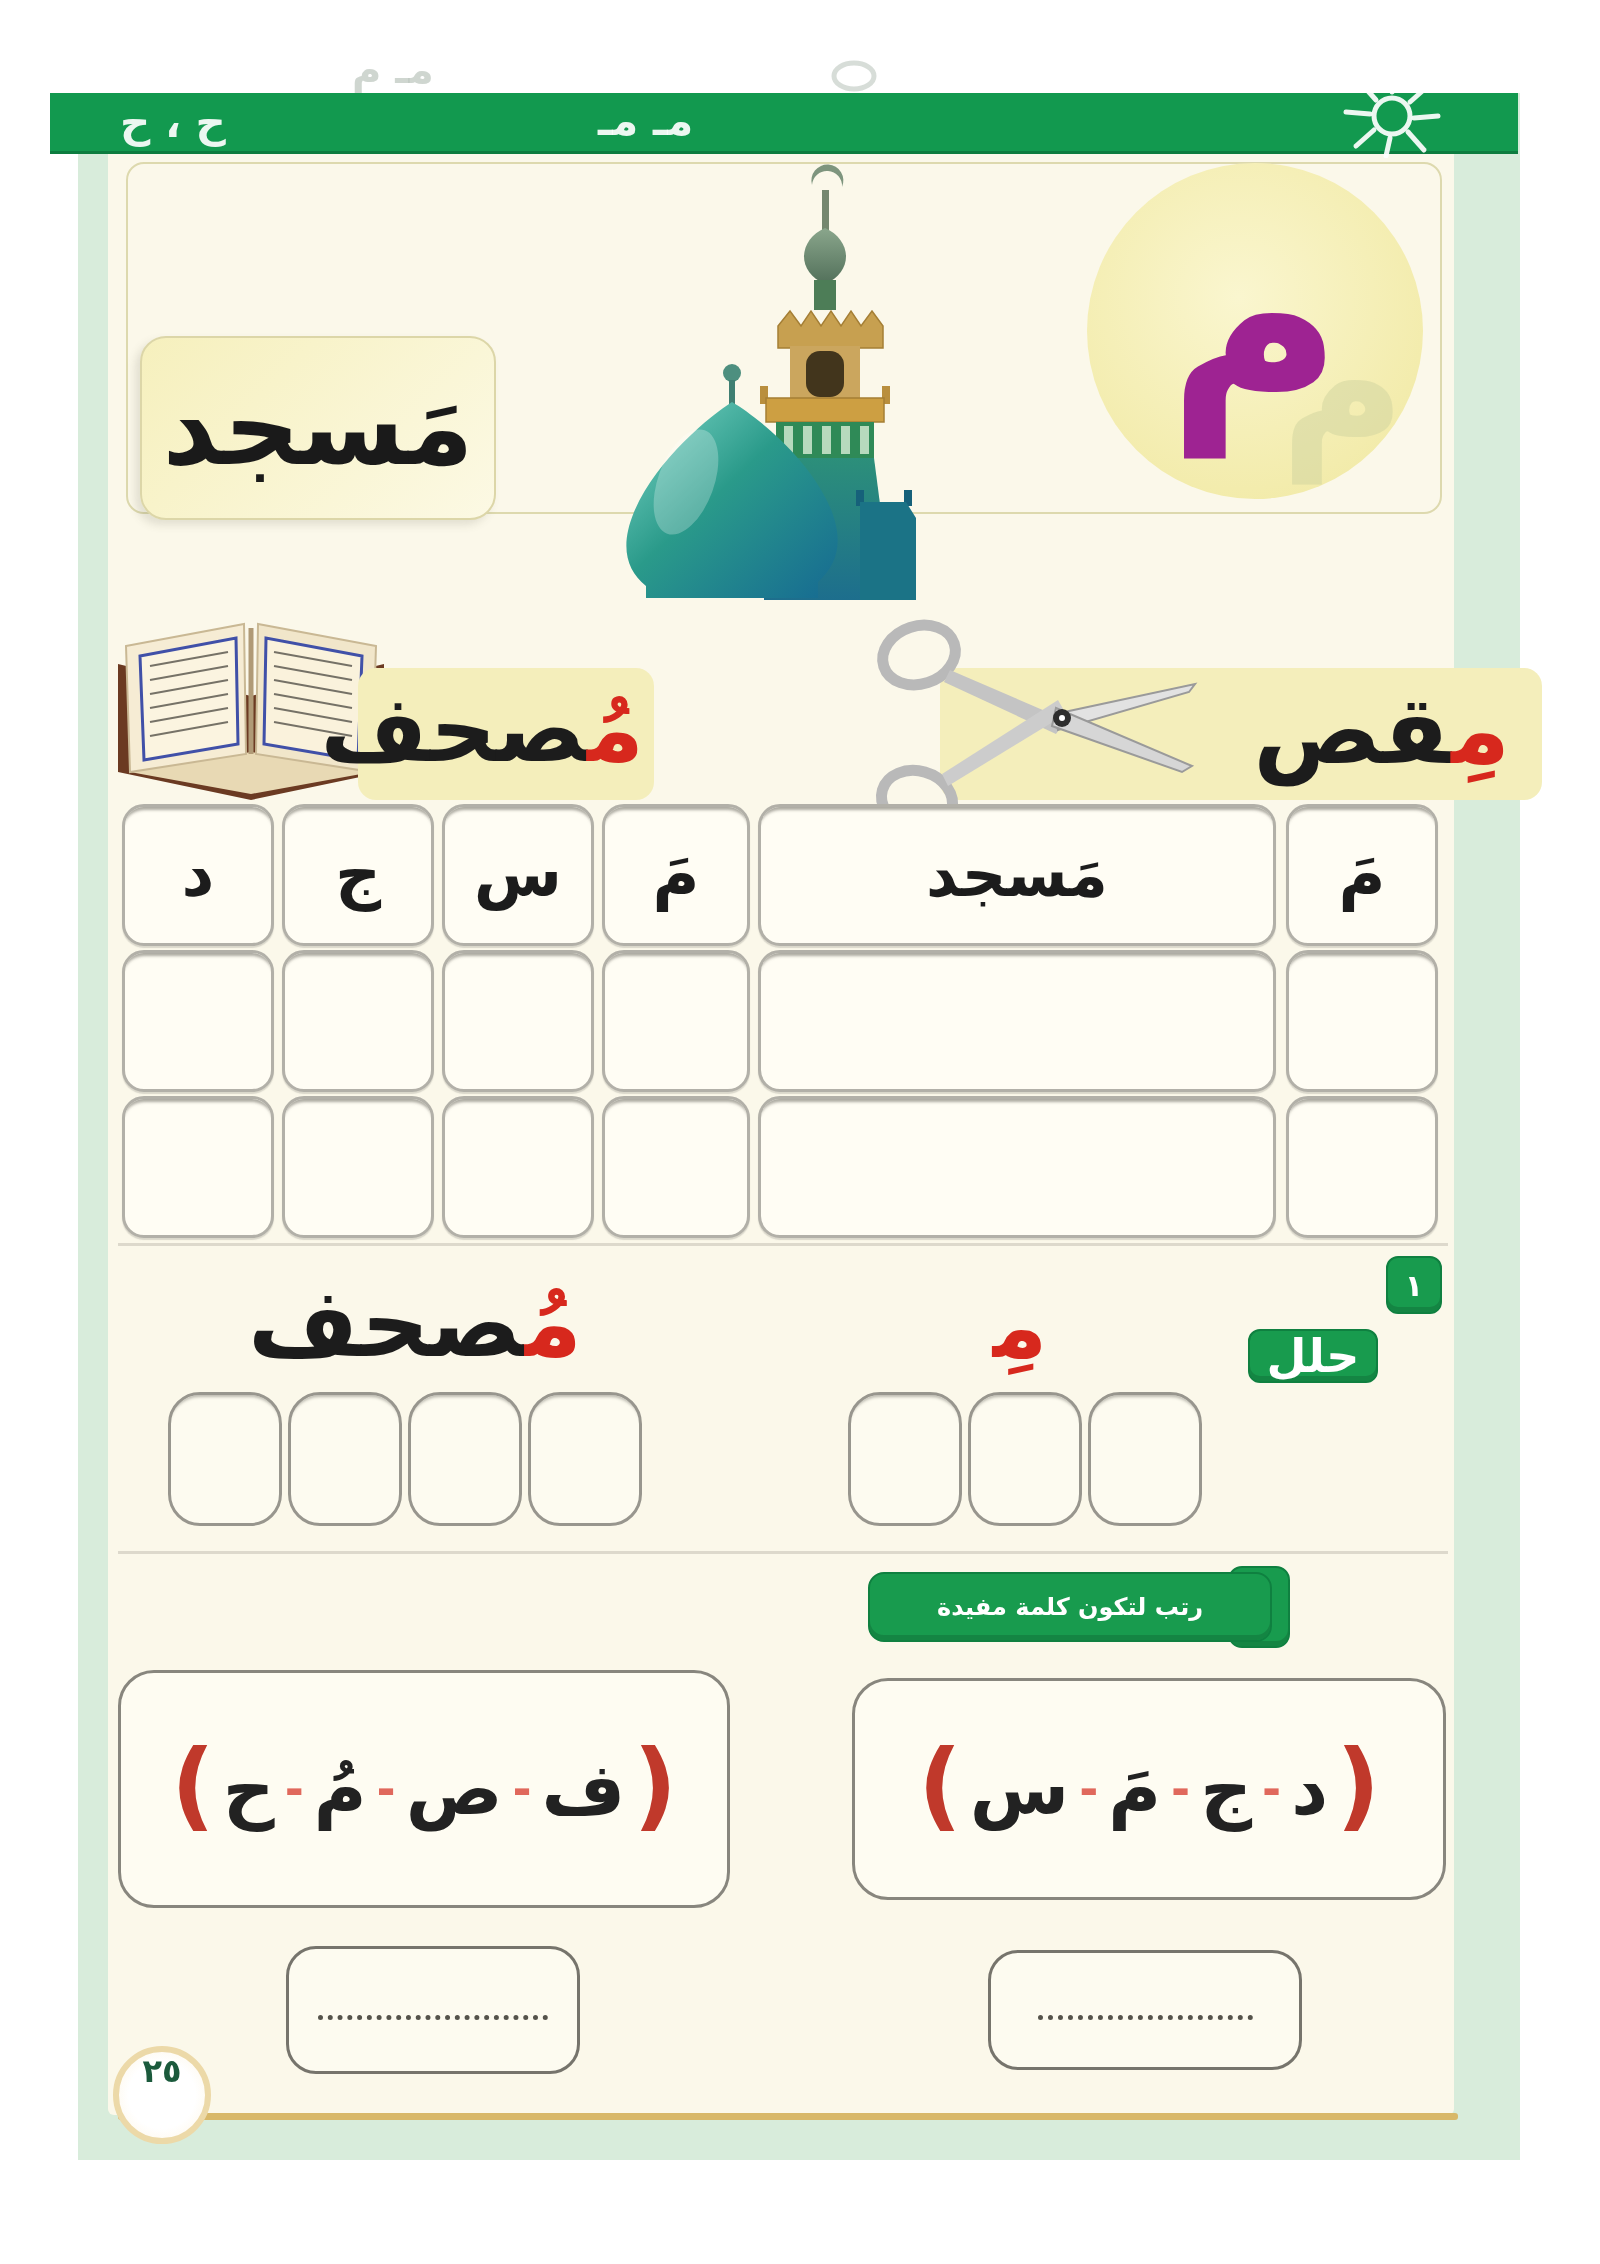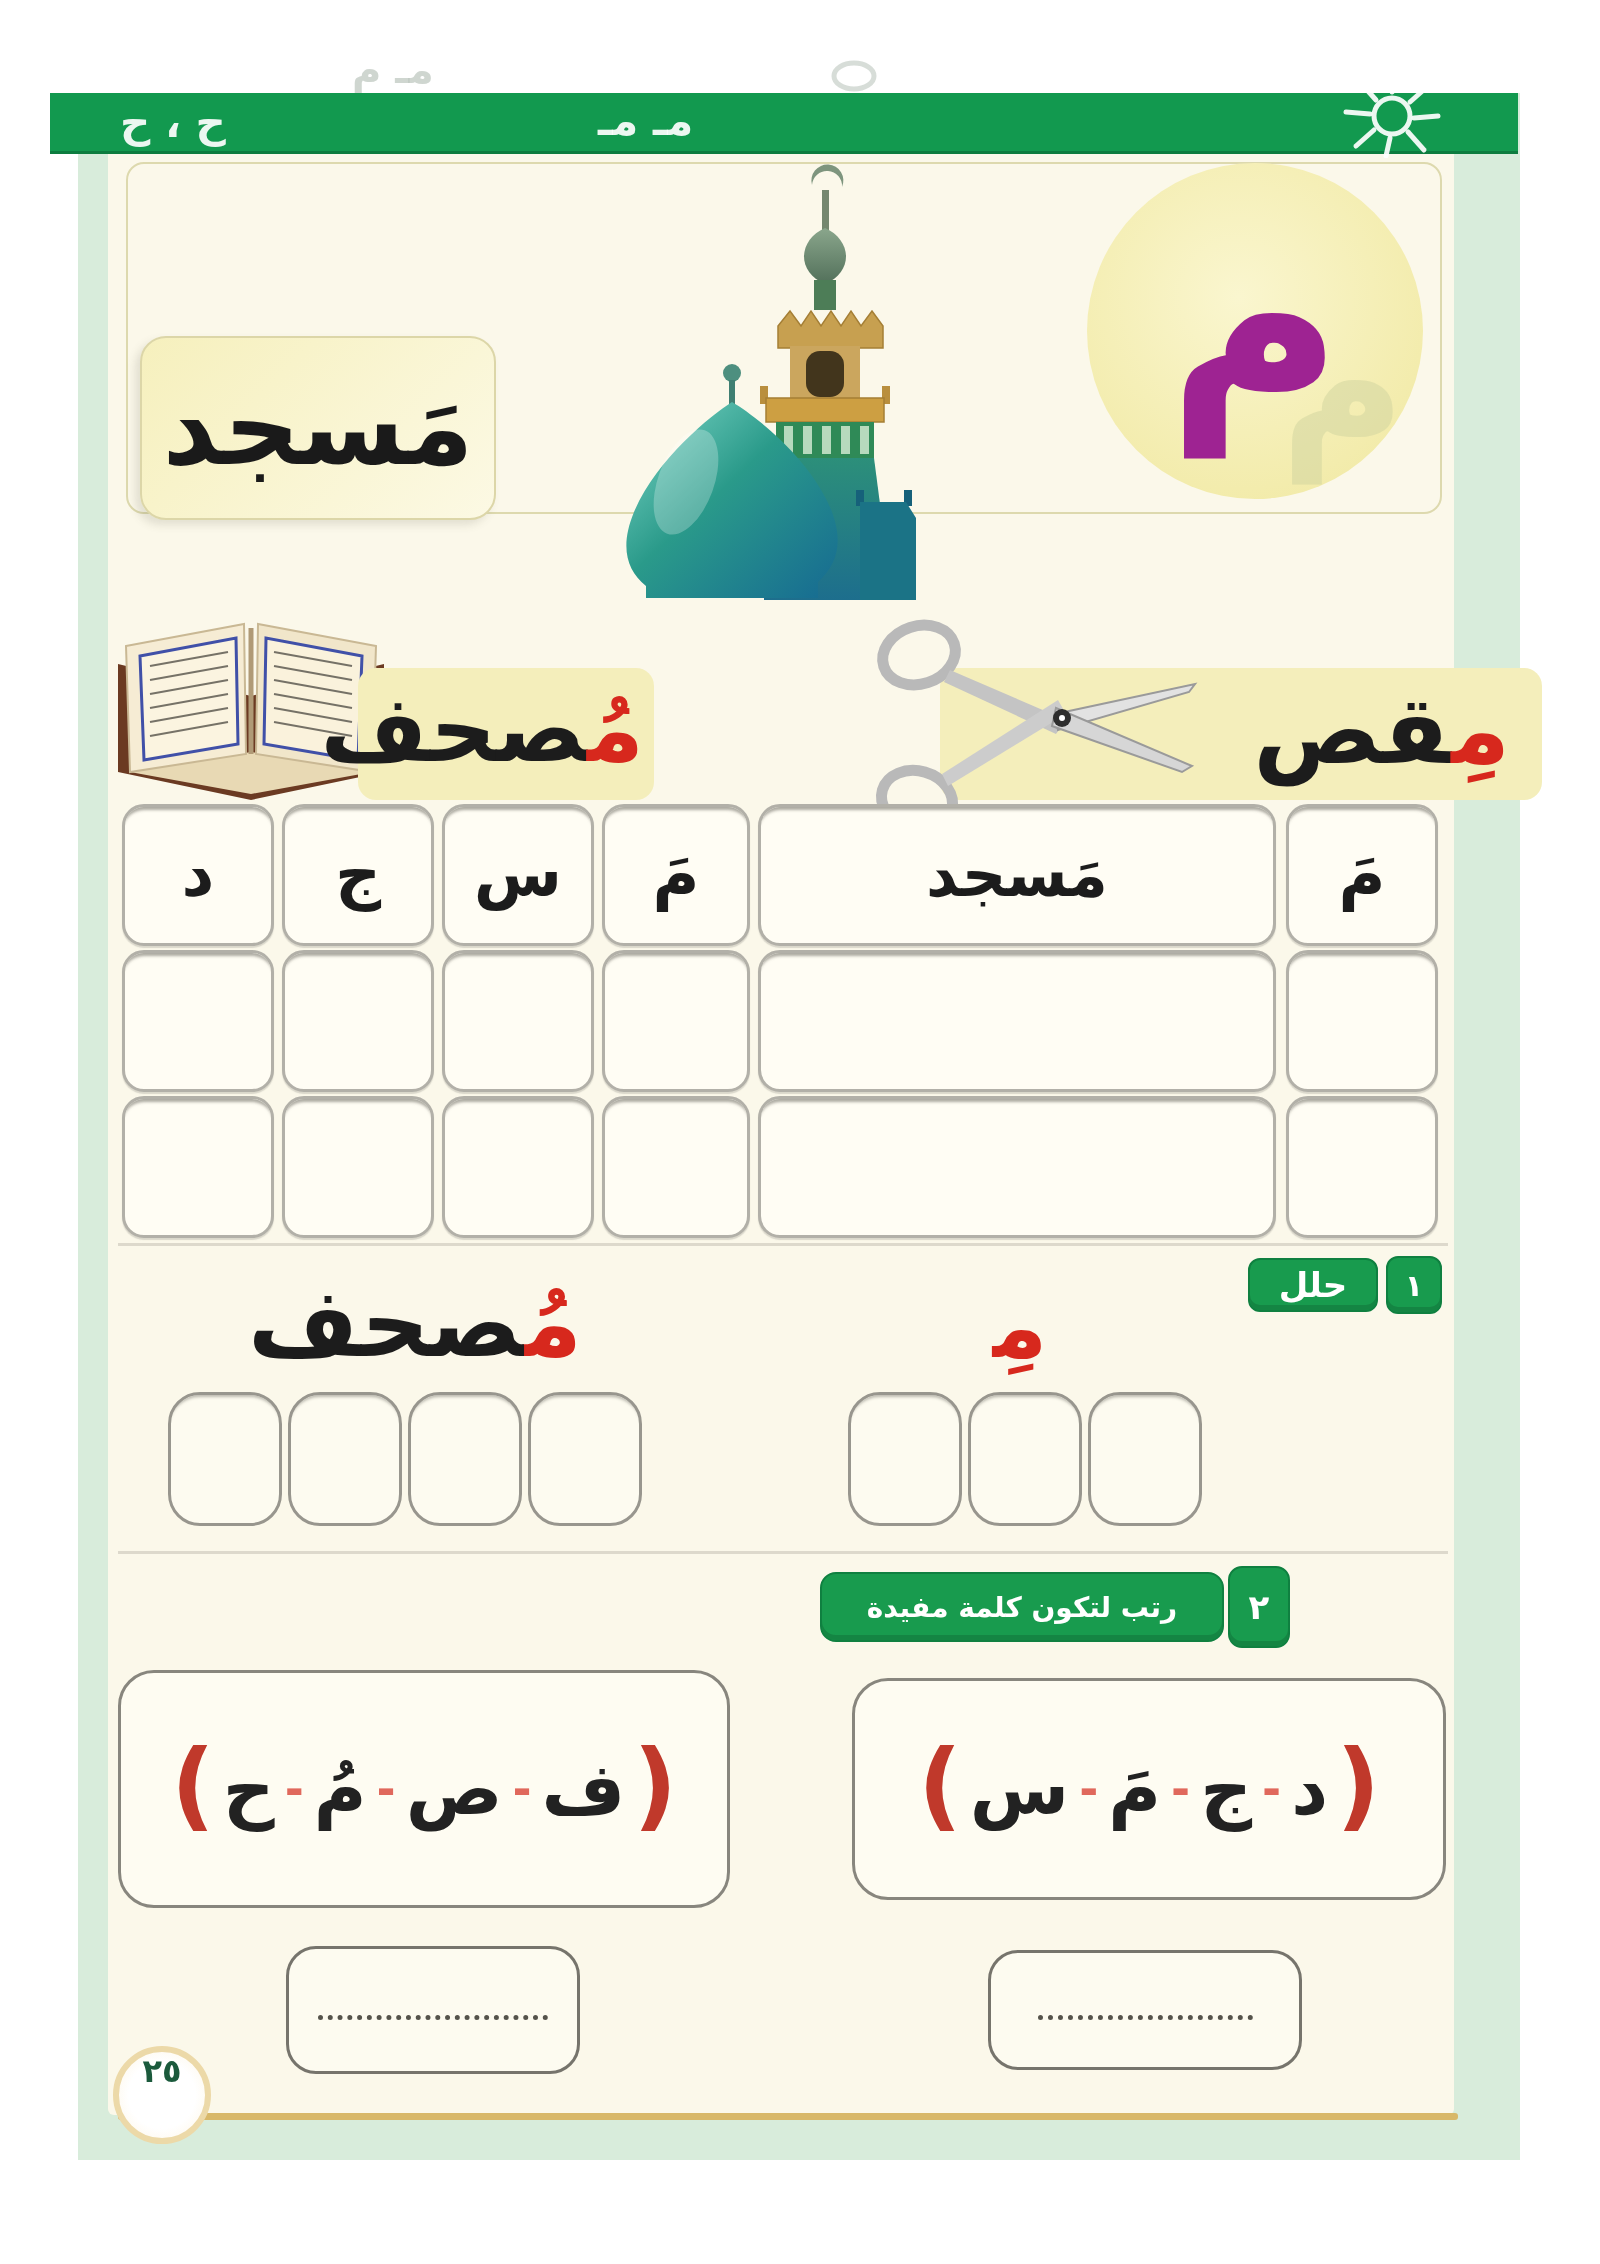--- a/index.html
+++ b/index.html
@@ -226,21 +226,21 @@
 <div class="abs cell" style="left:442px;top:1096px;width:146px;height:136px;"></div>
 <div class="abs cell" style="left:602px;top:1096px;width:142px;height:136px;"></div>
 <div class="abs cell" style="left:758px;top:1096px;width:512px;height:136px;"></div>
 <div class="abs cell" style="left:1286px;top:1096px;width:146px;height:136px;"></div>
 
 <div class="abs divider" style="left:118px;top:1243px;width:1330px;"></div>
 
 <div class="abs badge" style="left:1386px;top:1256px;width:52px;height:54px;font-size:30px;">
     <span>١</span>
   </div>
-<div class="abs badge" style="left:1248px;top:1258px;width:126px;height:50px;font-size:34px;">
+<div class="abs badge" style="left:1248px;top:1329px;width:126px;height:50px;font-size:46px;">
     <span>حلل</span>
   </div>
 
 <div class="abs an-word" dir="rtl" style="left:860px;top:1256px;width:320px;height:140px;font-size:88px;">
   <span class="red">مِ‍</span>
 </div>
 <div class="abs an-word" dir="rtl" style="left:250px;top:1248px;width:330px;height:150px;font-size:95px;">
   <span class="red">مُ‍</span>
     <span>‍صحف</span>
 </div>
@@ -251,21 +251,21 @@
 <div class="abs sm-box" style="left:168px;top:1392px;width:108px;height:128px;"></div>
 <div class="abs sm-box" style="left:288px;top:1392px;width:108px;height:128px;"></div>
 <div class="abs sm-box" style="left:408px;top:1392px;width:108px;height:128px;"></div>
 <div class="abs sm-box" style="left:528px;top:1392px;width:108px;height:128px;"></div>
 
 <div class="abs divider" style="left:118px;top:1551px;width:1330px;"></div>
 
 <div class="abs badge" style="left:1228px;top:1566px;width:58px;height:78px;font-size:34px;border-radius:14px;">
     <span>٢</span>
   </div>
-<div class="abs badge" style="left:820px;top:1572px;width:400px;height:66px;font-size:28px;border-radius:16px;">
+<div class="abs badge" style="left:868px;top:1572px;width:400px;height:66px;font-size:24px;border-radius:16px;">
     <span>رتب لتكون كلمة مفيدة</span>
   </div>
 
 <div class="abs group-box" style="left:852px;top:1678px;width:588px;height:216px;">
   <span class="tok gp">(</span>
   <span class="tok gl">س</span>
   <span class="tok gd">-</span>
   <span class="tok gl">مَ</span>
   <span class="tok gd">-</span>
   <span class="tok gl">ج</span>

